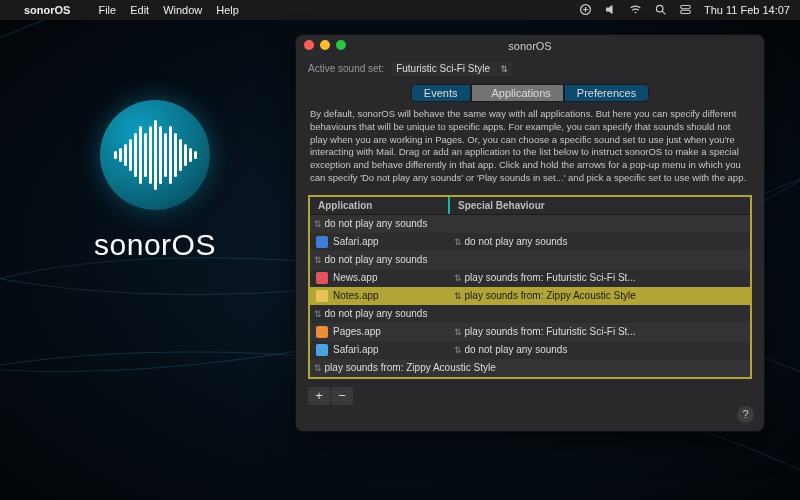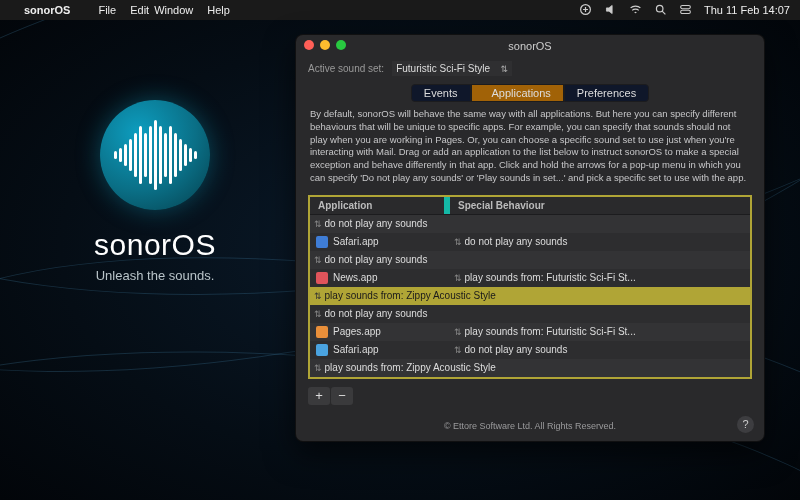--- a/index.html
+++ b/index.html
@@ -60,36 +60,36 @@
   .setrow { display:flex; align-items:center; gap:8px; padding:4px 12px 8px; font-size:10px; color:#999;}
   .setrow select {
     background:#2f2f31; color:#ddd; border:none; font-size:10px; padding:2px 4px;
     appearance:none; width:120px;
   }
   .setrow .sel-wrap { position:relative; display:flex; align-items:center; }
   .setrow .sel-wrap::after { content:"⇅"; position:absolute; right:4px; font-size:9px; color:#aaa; pointer-events:none;}
 
   .tabs { display:flex; justify-content:center; gap:0; margin-bottom:6px; }
   .tab {
-    font-size:11px; padding:2px 12px; background:#0f172a; color:#ddd;
+    font-size:11px; padding:2px 12px; background:#0c4a6e; color:#ddd;
     border:1px solid #1c1c1e; cursor:default;
   }
   .tab:first-child{border-radius:4px 0 0 4px;}
   .tab:last-child{border-radius:0 4px 4px 0;}
-  .tab.active{ background:#a16207;padding-left:20px; }
+  .tab.active{ background:#737373;padding-left:20px; }
 
   .desc { padding:0 14px 10px; font-size:9.5px; line-height:1.35; color:#c7c7c9; }
 
   .tablewrap {
     margin:0 12px 8px; border:2px solid #b0a536;
     background:#2f2f31;
   }
   .thead { display:flex; background:#2a2a2c; border-bottom:1px solid #1c1c1e; }
   .thead div { padding:3px 8px; font-size:10px; color:#bbb; font-weight:600; }
-  .thead .col1 { width:140px; border-right:6px solid #14b8a6; }
+  .thead .col1 { width:140px; border-right:2px solid #14b8a6; }
   .thead .col2 { flex:1; }
   .row { display:flex; align-items:center; font-size:10px; height:18px; }
   .row:nth-child(odd){ background:#333335; }
   .row:nth-child(even){ background:#2d2d2f; }
   .row.selected { background:#b0a536; color:#1a1a1a; }
   .row .col1 { width:140px; display:flex; align-items:center; gap:5px; padding-left:6px;}
   .row .col2 { flex:1; display:flex; align-items:center; gap:3px; padding-left:4px; }
   .appicon { width:12px; height:12px; border-radius:2px; display:inline-block; }
   .updown { color:#888; font-size:9px; }
   .row.selected .updown{ color:#333; }
@@ -116,21 +116,21 @@
 
 <div class="wave w1"></div>
 <div class="wave w2"></div>
 <div class="wave w3"></div>
 <div class="wave w4"></div>
 
 <div class="menubar">
   <div class="left">
     <span class="apple"></span>
     <span class="menuitem" style="font-weight:600">sonorOS</span>
-    <span id="menu-items"><span class="menuitem" style="margin-left: 14px;">File</span><span class="menuitem" style="margin-left: 14px;">Edit</span><span class="menuitem" style="margin-left: 5px;">Window</span><span class="menuitem" style="margin-left: 14px; margin-top: 9px;">Help</span></span>
+    <span id="menu-items"><span class="menuitem" style="margin-left: 14px;">File</span><span class="menuitem" style="margin-left: 14px;">Edit</span><span class="menuitem" style="margin-left: 14px;">Window</span><span class="menuitem" style="margin-left: 14px; margin-top: 9px;">Help</span></span>
   </div>
   <div class="right">
     <span class="mstatus"><svg viewBox="0 0 16 16">
           <circle cx="8" cy="8" r="6" fill="none" stroke-width="1.5"></circle>
           <path d="M5 8h6M8 5v6" stroke-width="1.5"></path>
         </svg></span>
     <span class="mstatus"><svg viewBox="0 0 16 16">
           <path d="M3 6v4h3l4 3V3L6 6z"></path>
         </svg></span>
     <span class="mstatus"><svg viewBox="0 0 16 16">
@@ -162,21 +162,20 @@
       <div class="bar" style="height: 58px;"></div>
       <div class="bar" style="height: 44px;"></div>
       <div class="bar" style="height: 58px;"></div>
       <div class="bar" style="height: 44px;"></div>
       <div class="bar" style="height: 32px;"></div>
       <div class="bar" style="height: 22px;"></div>
       <div class="bar" style="height: 14px;"></div>
       <div class="bar" style="height: 8px;"></div>
     </div>
   <h1>sonorOS</h1>
-  <p>Unleash the sounds.</p>
 </div>
 
 <div class="window">
   <div class="titlebar">
     <div class="traffic">
       <span class="tl red"></span>
       <span class="tl yellow"></span>
       <span class="tl green"></span>
     </div>
     <span class="title">sonorOS</span>
@@ -231,20 +230,24 @@
           <div class="col1">
             <span class="appicon" style="background: rgb(224, 84, 91);"></span>
             <span>News.app</span>
           </div>
           <div class="col2">
             <span class="updown">⇅</span>
             <span>play sounds from: Futuristic Sci-Fi St...</span>
           </div>
         </div>
         <div class="row selected">
+          <div class="col1">
+            <span class="appicon" style="background: rgb(230, 196, 92);"></span>
+            <span>Notes.app</span>
+          </div>
           <div class="col2">
             <span class="updown">⇅</span>
             <span>play sounds from: Zippy Acoustic Style</span>
           </div>
         </div>
         <div class="row">
           <div class="col2">
             <span class="updown">⇅</span>
             <span>do not play any sounds</span>
           </div>
@@ -277,16 +280,15 @@
         </div>
       </div>
   </div>
 
   <div class="addremove">
     <span class="btn">+</span>
     <span class="btn">−</span>
   </div>
 
   <div class="footer">
-    <span>© Ettore Software Ltd. All Rights Reserved.</span>
     <span class="helpbtn">?</span>
   </div>
 </div>
 
 </body></html>

